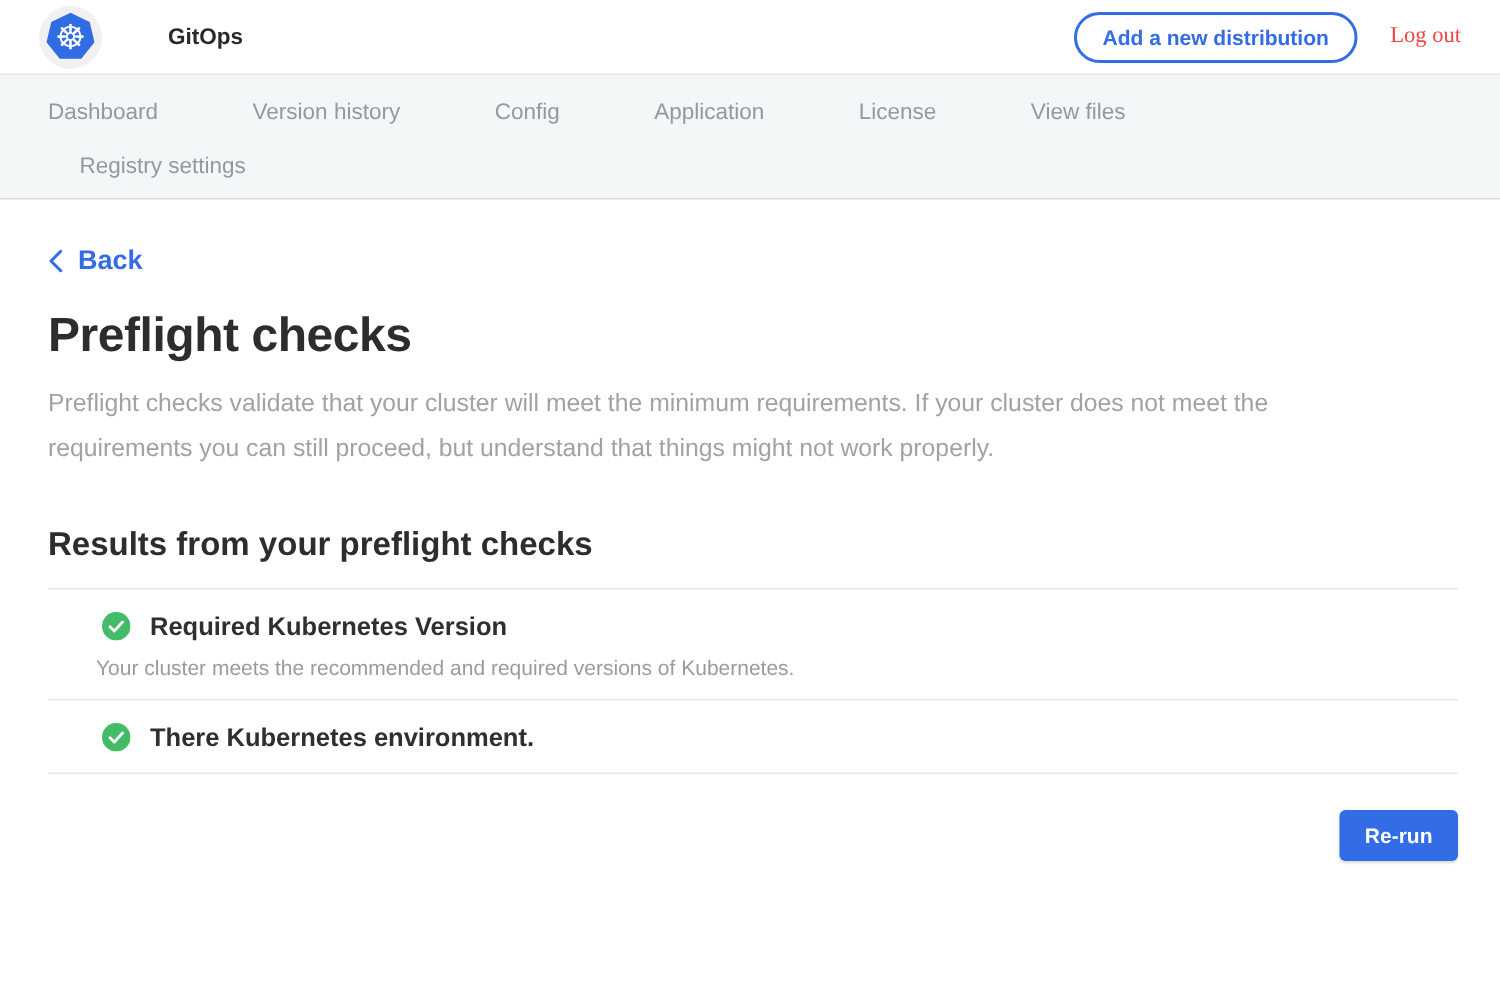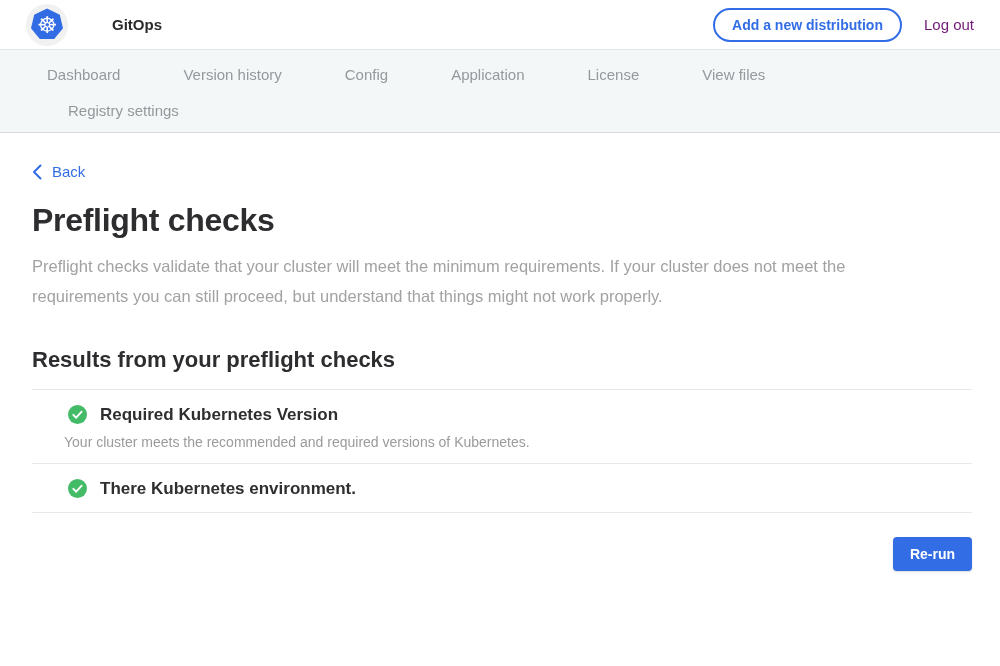--- a/index.html
+++ b/index.html
@@ -13,34 +13,34 @@
   .tabs { display:flex; height:100%; margin-left:30px; }
   .tab { padding:0 14px; display:flex; align-items:center; font-size:15px;
          font-weight:700; color:#28292b; position:relative; cursor:pointer; }
   .tab + .tab { margin-left:6px; }
   .tab.active::after { content:""; position:absolute; left:0; right:0; bottom:-1px;
                        height:3px; background:#387bf2; }
   .header-right { margin-left:auto; display:flex; align-items:center; padding-right:26px; }
   .add-app-btn { border:2px solid #326de6; color:#326de6; background:#fff;
                  border-radius:17px; padding:7px 17px; font-weight:700; font-size:14px;
                  font-family:inherit; cursor:pointer; }
-  .logout { font-size:15px; color:#701a75; margin-left:22px; cursor:pointer; }
+  .logout { font-size:15px; color:#ef4444; margin-left:22px; cursor:pointer;font-family:Liberation Serif, serif; }
 
   
-  .subnav { background:#f4f7f8; border-bottom:1px solid #d7dadd; padding:8px 15px 6px; }
+  .subnav { background:#f4f7f8; border-bottom:1px solid #d7dadd; padding:8px 0 6px; }
   .subnav-row { display:flex; align-items:center; height:32px; }
   .subnav-row.r1 { padding-left:32px; }
   .subnav-row.r1 .subnav-item + .subnav-item { margin-left:63px; }
   .subnav-row.r2 { padding-left:53px; margin-top:4px; }
   .subnav-item { font-size:15px; color:#95989c; cursor:pointer; white-space:nowrap; }
 
   
   .content { padding:0 28px 0 32px; }
   .back-row { margin-top:30px; display:inline-flex; align-items:center; gap:10px;
-              color:#326de6; font-weight:400; font-size:15px; cursor:pointer; }
+              color:#326de6; font-weight:700; font-size:18px; cursor:pointer; }
   h1.page-title { margin-top:18px; font-size:32px; font-weight:700; color:#2d2d30;
                   letter-spacing:-0.3px; }
   .page-desc { margin-top:12px; font-size:16.5px; line-height:30px; color:#a2a2a4;
                max-width:912px; }
   h2.results-heading { margin-top:36px; font-size:22px; font-weight:700; color:#2d2d30; }
   .top-divider { margin-top:16px; border:none; border-top:1px solid #e8e8e8; }
 
   .check-item { padding:15px 0 13px; border-bottom:1px solid #e8e8e8; }
   .check-head { display:flex; align-items:center; gap:13px;padding-left:36px; }
   .check-icon { width:19px; height:19px; flex:0 0 auto; display:block; }

